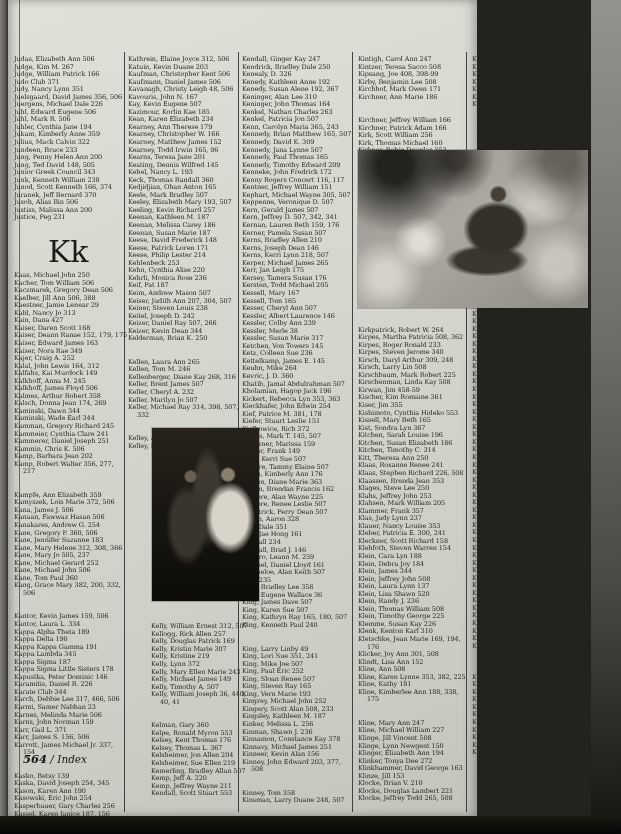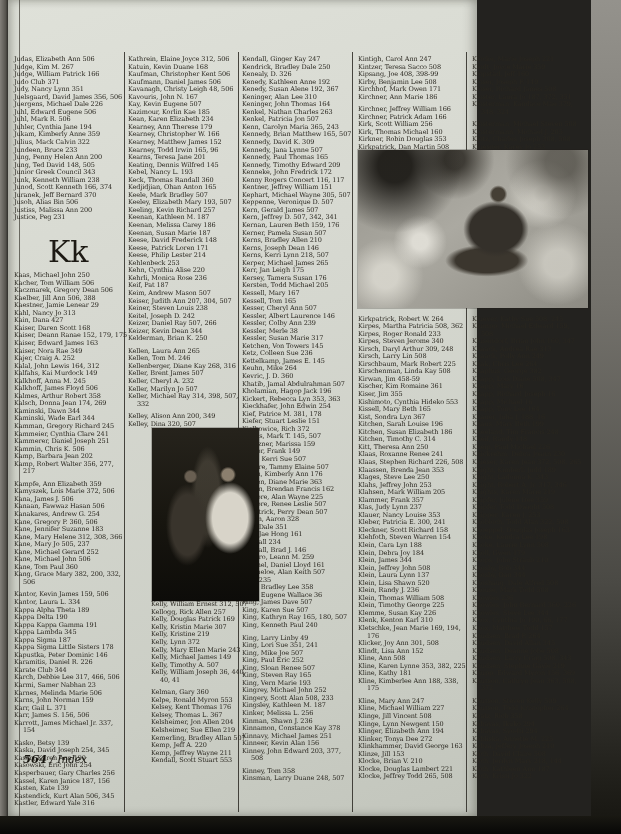--- a/index.html
+++ b/index.html
@@ -13,21 +13,21 @@
   .edge-right{position:absolute;left:591px;top:0;width:30px;height:834px;
         background:linear-gradient(180deg,#94928c 0%,#75736d 35%,#4a4944 70%,#15140f 100%);}
   .edge-bottom{position:absolute;left:0;top:816px;width:621px;height:18px;
         background:linear-gradient(180deg,#191812,#070706);}
   .rule{position:absolute;top:52px;height:760px;width:1px;background:#2a2822;opacity:.85;}
   .gutter-rule{position:absolute;left:11px;top:0;height:818px;width:1px;background:#3a3831;opacity:.7;}
 
   .col{position:absolute;top:56px;width:110px;font-size:6.5px;color:#29261f;letter-spacing:-0.1px;}
   .entry{height:7.56px;line-height:7.7px;white-space:nowrap;overflow:visible;}
   .entry.cont{padding-left:9px;}
-  .group.gap{margin-top:5px;}
+  .group.gap{margin-top:16px;}
   .group.indent{margin-left:23px;}
   .kk{font-size:30px;line-height:30px;height:32px;margin:15px 0 3px 34px;color:#1d1a14;}
 
   .photo{position:absolute;box-shadow:0 0 0 1px rgba(30,28,22,.25);}
   .photo-right{left:358px;top:150px;width:230px;height:158px;
     background:
       radial-gradient(circle at 16% 10%, rgba(26,24,20,.92) 0 7%, transparent 28%),
       radial-gradient(circle at 42% 6%, rgba(45,42,36,.85) 0 5%, transparent 20%),
       radial-gradient(circle at 88% 8%, rgba(55,52,45,.6) 0 6%, transparent 22%),
       radial-gradient(circle 9px at 61% 28%, #453f35 0 70%, transparent 100%),
@@ -162,21 +162,21 @@
         <div class="entry">Kasperbauer, Gary Charles 256</div>
         <div class="entry">Kassel, Karen Janice 187, 156</div>
         <div class="entry">Kasten, Kate 139</div>
         <div class="entry">Kastendick, Kurt Alan 506, 345</div>
         <div class="entry">Kastler, Edward Yale 316</div>
       </div>
     </div>
   <div class="col" style="left:120px">
       <div class="group">
         <div class="entry">Kathrein, Elaine Joyce 312, 506</div>
-        <div class="entry">Katuin, Kevin Duane 168</div>
+        <div class="entry">Katuin, Kevin Duane 203</div>
         <div class="entry">Kaufman, Christopher Kent 506</div>
         <div class="entry">Kaufmann, Daniel James 506</div>
         <div class="entry">Kavanagh, Christy Leigh 48, 506</div>
         <div class="entry">Kavouris, John N. 167</div>
         <div class="entry">Kay, Kevin Eugene 507</div>
         <div class="entry">Kazimour, Korlin Kae 185</div>
         <div class="entry">Kean, Karen Elizabeth 234</div>
         <div class="entry">Kearney, Ann Therese 179</div>
         <div class="entry">Kearney, Christopher W. 166</div>
         <div class="entry">Kearney, Matthew James 152</div>
@@ -439,26 +439,20 @@
       <div class="group">
         <div class="entry">Klocke, Marie Joseph 221</div>
         <div class="entry">Klodt, Joyce Marie 359</div>
         <div class="entry">Klopstad, Jeff 160</div>
         <div class="entry">Kloser, Joseph P. 149</div>
         <div class="entry">Kloser, Richard James 508</div>
         <div class="entry">Kloster, Laura Jo 187, 372, 351</div>
         <div class="entry">Klosterman, Kandace Mae 379,</div>
         <div class="entry cont">348, 324</div>
       </div>
-      <div class="group gap">
-        <div class="entry">Klosterman, Michael Steven 508</div>
-        <div class="entry">Klostermann, Michael J. 205</div>
-        <div class="entry">Klotz, Charles Joseph 308, 508</div>
-        <div class="entry">Kluesner, Karey Jo 253</div>
-      </div>
       <div style="height: 164px;"></div>
       <div class="group">
         <div class="entry">Kluever, Kathy Sue 508, 245</div>
         <div class="entry">Klumpp, Michael Edward 159,</div>
         <div class="entry cont">508</div>
         <div class="entry">Klusendorf, Brian John 160, 347</div>
         <div class="entry">Knaack, Andrea Rae 313</div>
         <div class="entry">Knaack, Polly Ann 249</div>
         <div class="entry">Knak, Chris Lee 264</div>
         <div class="entry">Knaphus, George 382</div>

